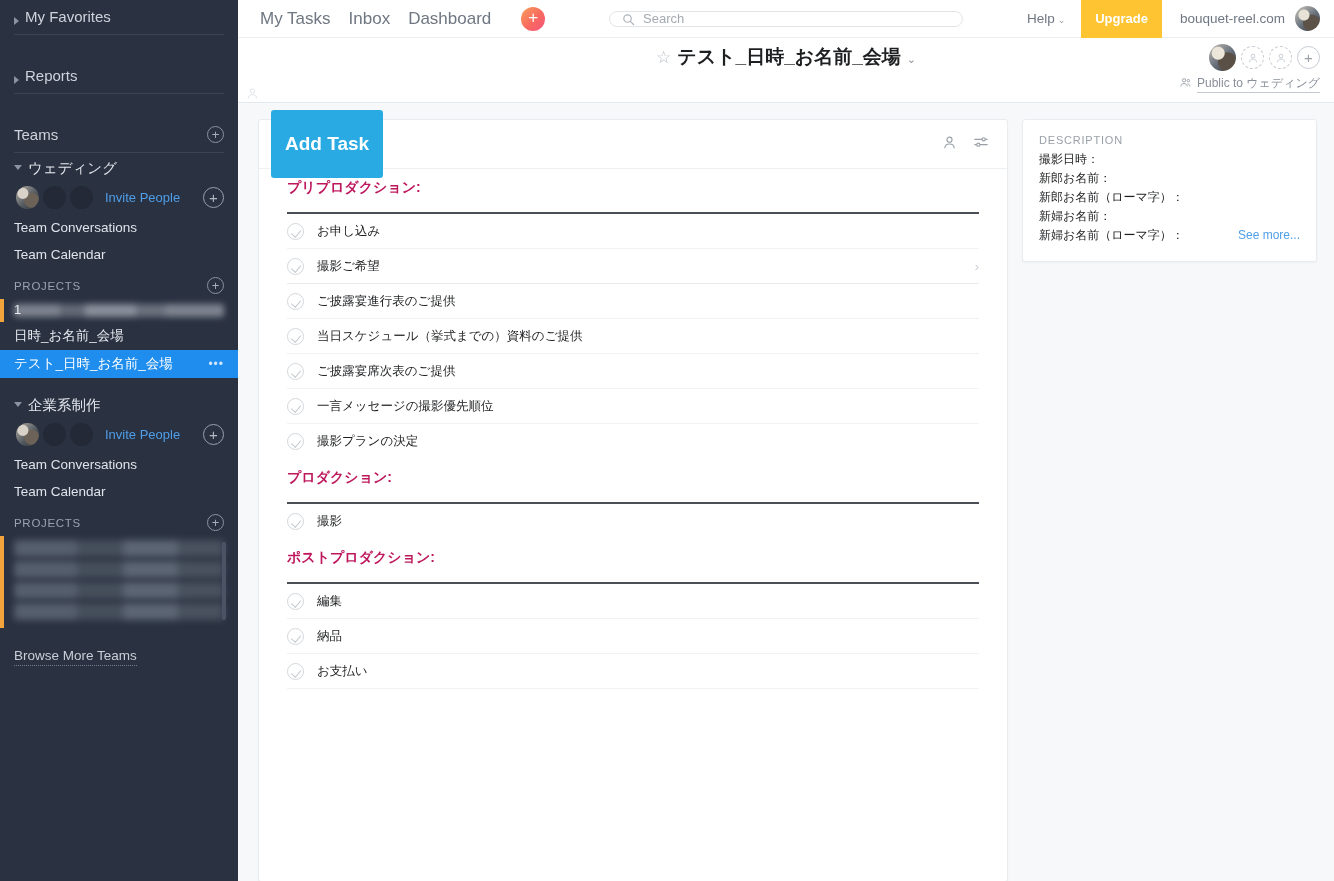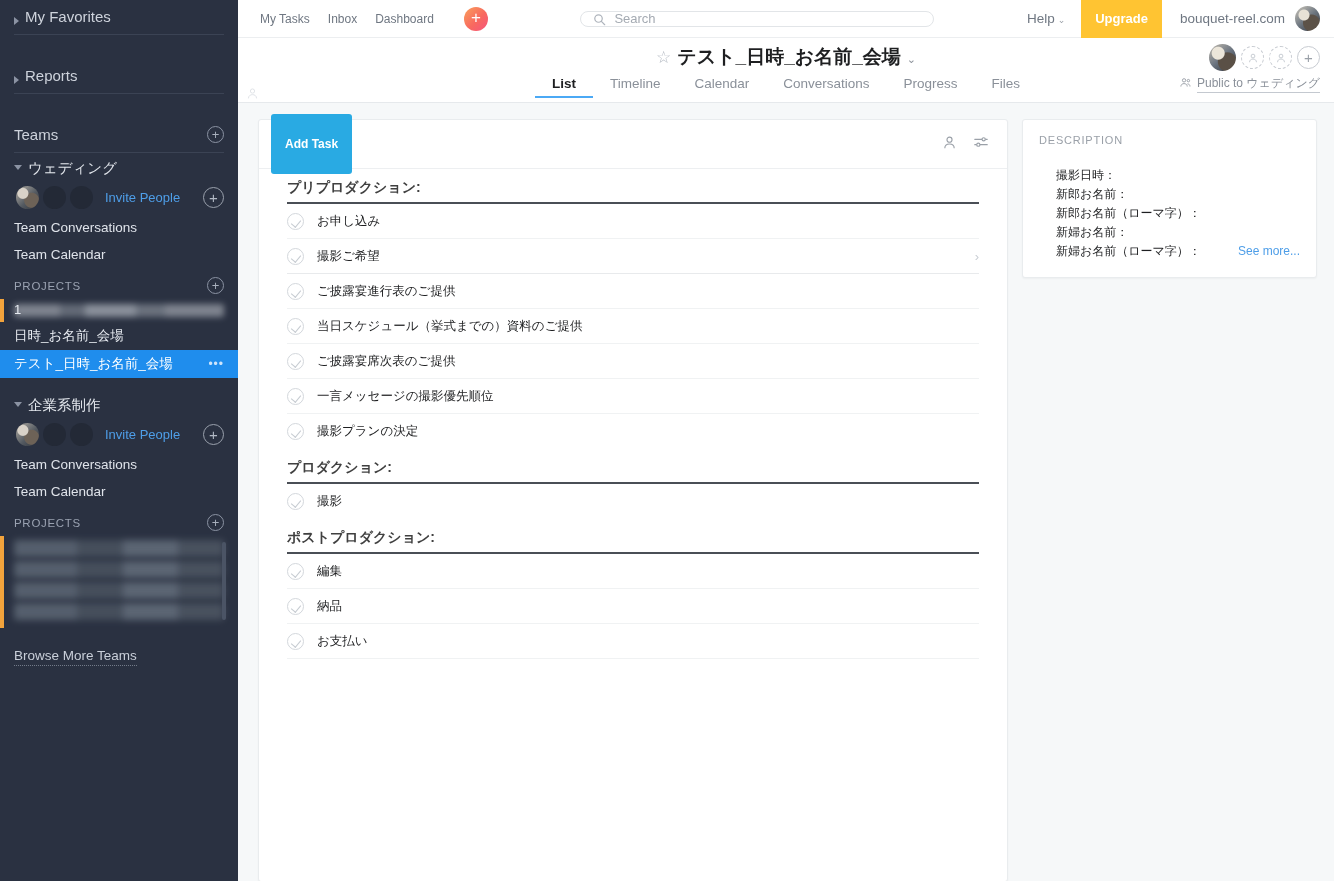--- a/index.html
+++ b/index.html
@@ -125,21 +125,21 @@
 
   
   .main { flex: 1; display: flex; flex-direction: column; height: 881px; background: #f6f8f9; min-width: 0; }
 
   .topbar {
     height: 38px; background: #fff; border-bottom: 1px solid #eceef0;
     display: flex; align-items: center; padding: 0 14px 0 22px; flex: 0 0 38px;
   }
   .topnav { display: flex; align-items: center; gap: 0; }
   .topnav a {
-    font-size: 12px; color: #6f7782; text-decoration: none; padding: 0 18px 0 0; cursor: pointer;
+    font-size: 17px; color: #6f7782; text-decoration: none; padding: 0 18px 0 0; cursor: pointer;
   }
   .quick-add {
     width: 24px; height: 24px; border-radius: 50%;
     background: linear-gradient(135deg, #f9a05c 0%, #f8695f 55%, #f5557e 100%);
     color: #fff; font-size: 17px; line-height: 22px; text-align: center;
     margin-left: 12px; cursor: pointer; font-weight: 300;
   }
   .searchwrap { flex: 1; display: flex; justify-content: center; }
   .searchbox {
     width: 354px; height: 16px; border: 1px solid #e2e5e8; border-radius: 13px;
@@ -217,29 +217,29 @@
     border-radius: 3px; box-shadow: 0 1px 2px rgba(0,0,0,.04);
     display: flex; flex-direction: column; min-height: 0;
     align-self: stretch; margin-bottom: -1px;
   }
   .list-toolbar {
     height: 49px; display: flex; align-items: center;
     padding: 0 18px 0 12px; border-bottom: 1px solid #edeff1; flex: 0 0 49px;
   }
   .addtask {
     background: #29aae3; color: #fff; border: none; border-radius: 3px;
-    font-size: 12px; font-weight: bold; padding: 23px 14px; cursor: pointer;
+    font-size: 19px; font-weight: bold; padding: 23px 14px; cursor: pointer;
   }
   .tb-icons { margin-left: auto; display: flex; align-items: center; gap: 16px; }
   .tb-ic { color: #9aa0a8; cursor: pointer; }
   .list-body { padding: 0 0 0 0; overflow: hidden; }
 
   .sec-head {
-    font-size: 14px; font-weight: bold; color: #404040;
-    margin: 10px 28px 0 28px; padding-bottom: 5px; border-bottom: 2px solid #4a4f56;
+    font-size: 14px; font-weight: bold; color: #be185d;
+    margin: 10px 28px 0 28px; padding-bottom: 15px; border-bottom: 2px solid #4a4f56;
   }
   .task-row {
     display: flex; align-items: center; height: 35px;
     margin: 0 28px; border-bottom: 1px solid #f0f2f3; position: relative;
   }
   .task-row.hov { border-bottom-color: #e8eaec; }
   .check {
     width: 17px; height: 17px; border-radius: 50%; border: 1px solid #d3d7dc;
     flex: 0 0 auto; margin-right: 13px; position: relative; cursor: pointer;
   }
@@ -251,24 +251,24 @@
   .task-name { font-size: 12.5px; color: #1e1f21; }
   .row-chev { margin-left: auto; color: #c9ced4; font-size: 13px; cursor: pointer; }
 
   
   .desc-card {
     flex: 0 0 295px; background: #fff; border: 1px solid #e9ecee; border-radius: 3px;
     box-shadow: 0 1px 2px rgba(0,0,0,.04); padding: 14px 16px 16px 16px;
     align-self: flex-start;
   }
   .desc-title {
-    font-size: 11px; letter-spacing: .8px; color: #9aa0a8; margin-bottom: 20px;
+    font-size: 11px; letter-spacing: .8px; color: #9aa0a8; margin-bottom: 4px;
   }
   .desc-line {
-    font-size: 12px; color: #1e1f21; line-height: 19px; position: relative; margin-left: 17px;
+    font-size: 12px; color: #1e1f21; line-height: 19px; position: relative;
   }
   .see-more {
     color: #4e9ee8; font-size: 12px; position: absolute; right: 0; bottom: 0; cursor: pointer;
   }
   .desc-last { display: flex; align-items: flex-end; justify-content: space-between; }
 </style>
 </head>
 <body>
 
 <div class="app">
@@ -383,28 +383,20 @@
       <div class="head-person-left">
         <svg width="13" height="13" viewBox="0 0 16 16" fill="none" stroke="#dfe2e6" stroke-width="1.2">
           <circle cx="8" cy="5" r="2.6"></circle>
             <path d="M3 14c0-3 2.3-4.6 5-4.6s5 1.6 5 4.6"></path>
         </svg>
       </div>
       <div class="proj-title-row">
         <span class="star">☆</span>
         <span class="proj-title">テスト_日時_お名前_会場</span>
         <span class="title-chev">⌄</span>
-      </div>
-      <div class="tabs">
-        <span class="tab active">List</span>
-        <span class="tab">Timeline</span>
-        <span class="tab">Calendar</span>
-        <span class="tab">Conversations</span>
-        <span class="tab">Progress</span>
-        <span class="tab">Files</span>
       </div>
       <div class="proj-members">
         <div class="member-avs">
           <span class="m-photo"></span>
           <span class="m-ghost">
             <svg width="12" height="12" viewBox="0 0 16 16" fill="none" stroke="#c2c7ce" stroke-width="1.2">
               <circle cx="8" cy="5.4" r="2.5"></circle>
                 <path d="M3.4 13.6c0-2.8 2.1-4.2 4.6-4.2s4.6 1.4 4.6 4.2"></path>
             </svg>
           </span>

